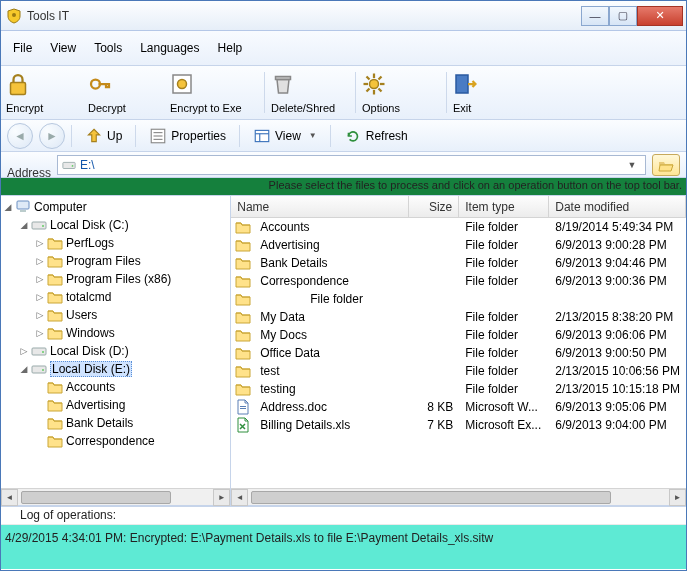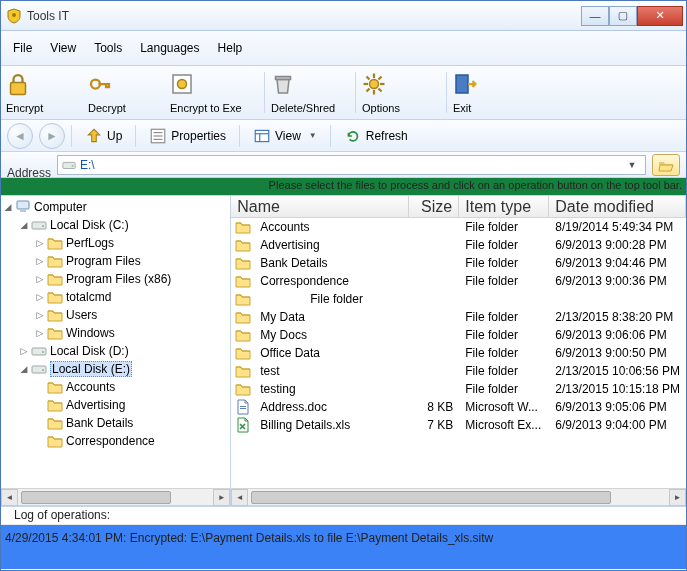--- a/index.html
+++ b/index.html
@@ -54,37 +54,37 @@
 .tree-row .tw { width:14px; text-align:center; font-size:9px; color:#6b6b6b; }
 .tree-row .ic { width:16px; height:16px; margin-right:3px; flex-shrink:0; }
 .tree-row .lbl { white-space:nowrap; }
 .tree-row.sel .lbl { background:#cfe3ff; border:1px dotted #5a8fd6; padding:0 1px; }
 .hscroll { height:17px; background:#f0f0f0; border-top:1px solid #d4d4d4; position:relative; }
 .hscroll .thumb { position:absolute; top:2px; height:13px; background:#cfcfcf; border:1px solid #a8a8a8; border-radius:2px; }
 .hscroll .arr { position:absolute; top:0; width:17px; height:17px; background:#eaeaea; border:1px solid #c8c8c8; display:flex; align-items:center; justify-content:center; font-size:8px; color:#555; }
 
 .list { flex:1; display:flex; flex-direction:column; min-height:0; }
 .list-head { height: 22px; background:linear-gradient(#fdfdfd,#ececec); border-bottom:1px solid #d4d4d4; display:flex; }
-.list-head .col { border-right:1px solid #d4d4d4; padding:3px 6px; color:#333; font-size:16px; display:flex; align-items:center; }
+.list-head .col { border-right:1px solid #d4d4d4; padding:3px 6px; color:#333; font-size:12px; display:flex; align-items:center; }
 .col-name { width: 178px; }
 .col-size { width: 50px; justify-content:flex-end; }
 .col-type { width: 90px; }
 .col-date { flex:1; }
 .list-body { flex:1; overflow:hidden; background:#fff; }
 .list-row { display:flex; align-items:center; height:18px; }
 .list-row .ic { width:16px; height:16px; margin:0 3px 0 4px; flex-shrink:0; }
 .list-row .c { padding:0 6px; white-space:nowrap; overflow:hidden; text-overflow:ellipsis; font-size:12px; }
 .list-row .c-name { width: 155px; }
 .list-row .c-size { width: 50px; text-align:right; }
 .list-row .c-type { width: 90px; }
 .list-row .c-date { flex:1; }
 
 
-.log-head { height:18px; background:#fff; padding:1px 13px; border-bottom:1px solid #eaeaea; color:#222; }
-.log-body { flex: 0 0 44px; background:#3b82f6; padding:6px 4px; color:#222; }
+.log-head { height:18px; background:#fff; padding:1px 19px; border-bottom:1px solid #eaeaea; color:#222; }
+.log-body { flex: 0 0 44px; background:#5eead4; padding:6px 4px; color:#222; }
 
 .log-wrap { height: 64px; display:flex; flex-direction:column; border-top:1px solid #c6d4ea; }
 
 
 svg { display:block; }
 </style>
 </head>
 <body>
 
 <svg width="0" height="0" style="position:absolute">

